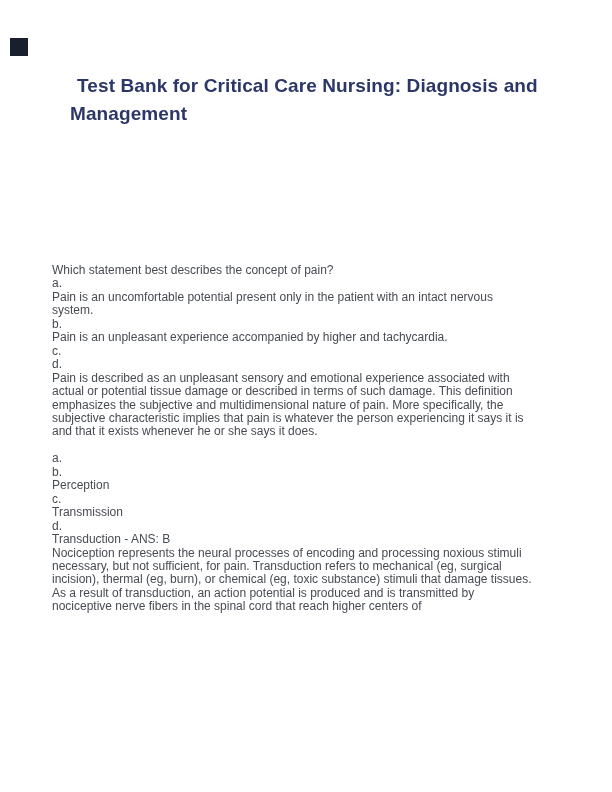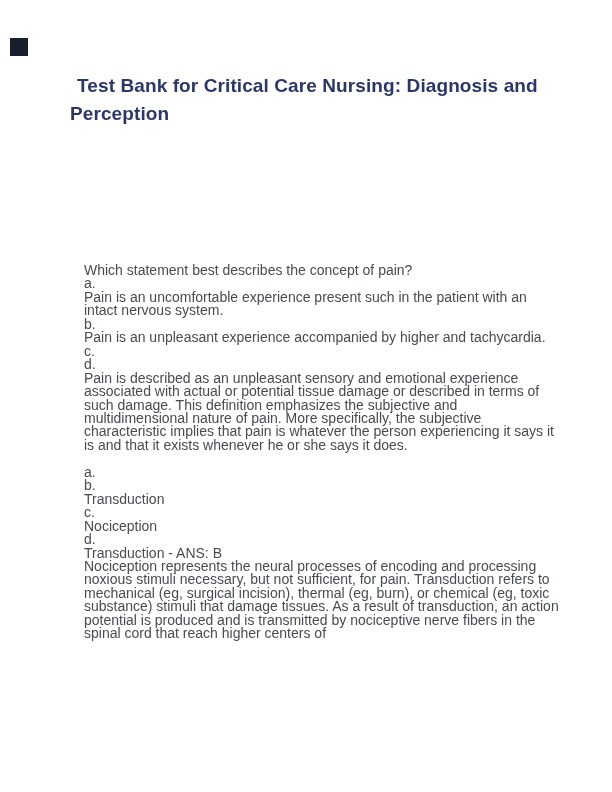--- a/index.html
+++ b/index.html
@@ -32,64 +32,64 @@
     font-weight: bold;
     font-size: 19px;
     line-height: 28px;
     letter-spacing: 0.1px;
   }
   .doc-title .title-line-1 {
     text-indent: 7px;
   }
   .doc-body {
     position: absolute;
-    left: 84px;
+    left: 52px;
     top: 264px;
     width: 480px;
     color: #474b52;
-    font-size: 14px;
+    font-size: 12px;
     line-height: 13.45px;
   }
   .question-block.second {
     margin-top: 13.45px;
   }
   .q-prompt, .opt-letter, .opt-text, .q-rationale {
     white-space: normal;
   }
 </style>
 </head>
 <body>
 
 <div class="page">
 
   <div class="corner-mark"></div>
 
   <h1 class="doc-title" style="margin:0;">
     <div class="title-line-1">Test Bank for Critical Care Nursing: Diagnosis and</div>
-    <div class="title-line-2">Perception</div>
+    <div class="title-line-2">Management</div>
   </h1>
 
   <div class="doc-body">
 
     <div class="question-block">
       <div class="q-prompt">Which statement best describes the concept of pain?</div>
       <div class="opt-letter">a.</div>
-      <div class="opt-text">Pain is an uncomfortable experience present such in the patient with an intact nervous system.</div>
+      <div class="opt-text">Pain is an uncomfortable potential present only in the patient with an intact nervous system.</div>
       <div class="opt-letter">b.</div>
       <div class="opt-text">Pain is an unpleasant experience accompanied by higher and tachycardia.</div>
       <div class="opt-letter">c.</div>
       <div class="opt-letter">d.</div>
       <div class="q-rationale">Pain is described as an unpleasant sensory and emotional experience associated with actual or potential tissue damage or described in terms of such damage. This definition emphasizes the subjective and multidimensional nature of pain. More specifically, the subjective characteristic implies that pain is whatever the person experiencing it says it is and that it exists whenever he or she says it does.</div>
     </div>
 
     <div class="question-block second">
       <div class="opt-letter">a.</div>
       <div class="opt-letter">b.</div>
-      <div class="opt-text">Transduction</div>
+      <div class="opt-text">Perception</div>
       <div class="opt-letter">c.</div>
-      <div class="opt-text">Nociception</div>
+      <div class="opt-text">Transmission</div>
       <div class="opt-letter">d.</div>
       <div class="opt-text">Transduction - ANS: B</div>
       <div class="q-rationale">Nociception represents the neural processes of encoding and processing noxious stimuli necessary, but not sufficient, for pain. Transduction refers to mechanical (eg, surgical incision), thermal (eg, burn), or chemical (eg, toxic substance) stimuli that damage tissues. As a result of transduction, an action potential is produced and is transmitted by nociceptive nerve fibers in the spinal cord that reach higher centers of</div>
     </div>
 
   </div>
 </div>
 
 </body></html>

